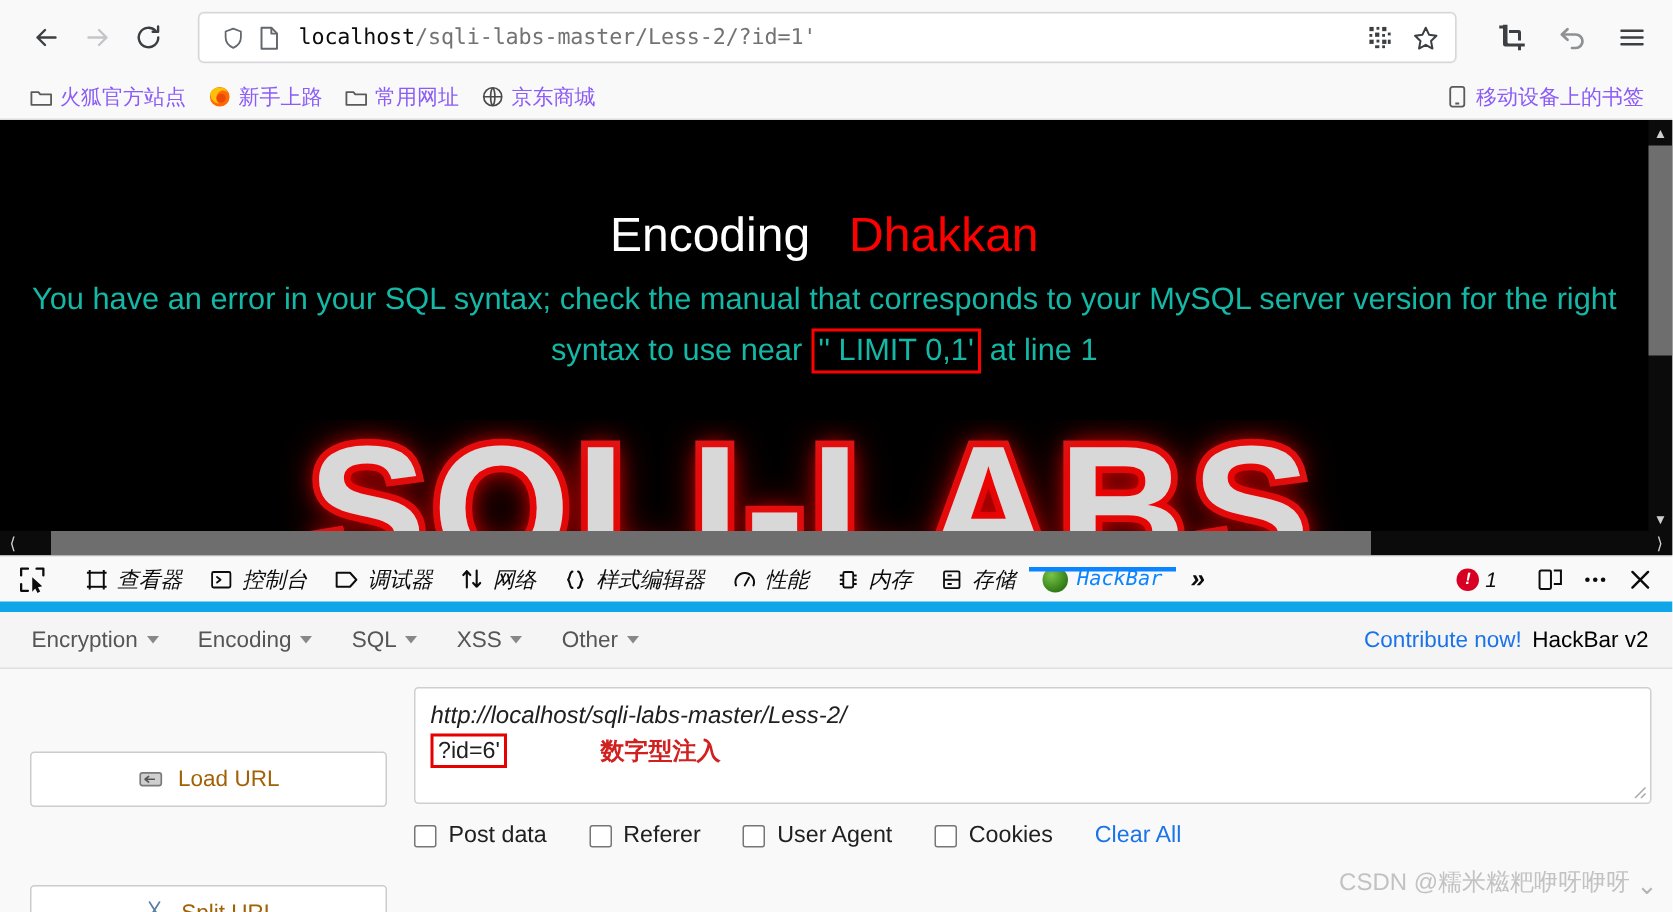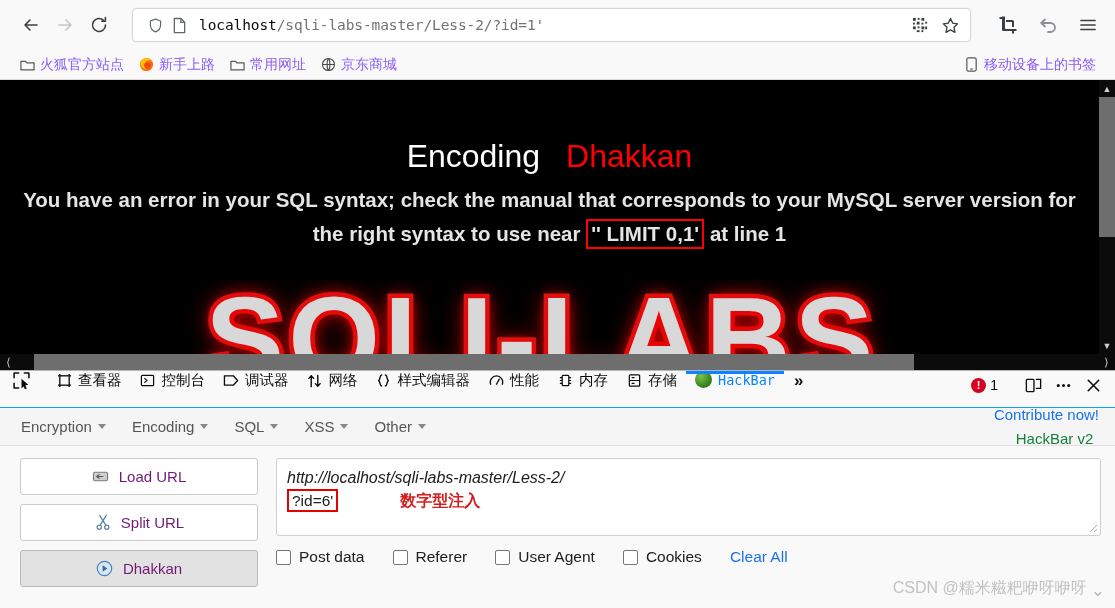--- a/index.html
+++ b/index.html
@@ -58,22 +58,22 @@
     position: relative; background: #000; flex: 0 0 290px; height: 290px; overflow: hidden;
   }
   .page-inner { position: absolute; inset: 0 16px 16px 0; overflow: hidden; }
   .welcome-line {
     text-align: center; padding-top: 58px; font-size: 32px; font-weight: 400;
     font-family: "Liberation Sans", sans-serif;
   }
   .welcome-w { color: #ffffff; }
   .welcome-d { color: #ff0000; margin-left: 26px; }
   .sql-error {
-    color: #e5e5e5; font-size: 20.5px; text-align: center; line-height: 34px;
-    padding: 8px 18px 0 18px; font-family: "Liberation Sans", sans-serif; font-weight: bold;
+    color: #14b8a6; font-size: 20.5px; text-align: center; line-height: 34px;
+    padding: 8px 18px 0 18px; font-family: "Liberation Sans", sans-serif;
   }
   .redbox {
     border: 2px solid #ff0000; padding: 0 3px; display: inline-block; line-height: 26px;
   }
   .bigtext {
     position: absolute; left: 0; right: 16px; top: 200px; height: 90px;
     overflow: hidden; display: flex; align-items: flex-start; justify-content: center;
   }
   .bigtext span {
     font-family: "Liberation Sans", sans-serif; font-weight: bold; font-size: 118px;
@@ -95,22 +95,22 @@
     position: absolute; left: 0; right: 0; bottom: 0; height: 16px; background: #0b0b0b;
     display: flex; align-items: center;
   }
   .hscroll .arrow { width: 17px; height: 16px; color: #cfcfcf; display: flex; align-items: center; justify-content: center; font-size: 11px; }
   .hscroll .track { flex: 1 1 auto; height: 16px; position: relative; }
   .hscroll .thumb { position: absolute; left: 17px; top: 0; height: 16px; width: 880px; background: #6e6e6e; }
 
   
   .devtools { flex: 1 1 auto; background: #f9f9fa; display: flex; flex-direction: column; border-top: 1px solid #b6b6b6; }
   .dt-tabbar {
-    height: 37px; flex: 0 0 37px; display: flex; align-items: flex-start;
-    background: #f9f9fa; border-bottom: 1px solid #0ea5e9; padding-left: 4px;
+    height: 37px; flex: 0 0 37px; display: flex; align-items: center;
+    background: #f9f9fa; border-bottom: 7px solid #0ea5e9; padding-left: 4px; font-style: italic;
   }
   .dt-picker { width: 34px; display: flex; align-items: center; justify-content: center; color: #0c0c0d; }
   .dt-sep { width: 1px; background: #d6d6d6; margin: 7px 4px; }
   .dt-tab {
     display: flex; align-items: center; gap: 6px; padding: 0 9px; font-size: 14.5px;
     color: #0c0c0d; position: relative; white-space: nowrap;
   }
   .dt-tab .tico { display: flex; align-items: center; justify-content: center; width: 16px; height: 16px; flex: 0 0 16px; }
   .dt-tab.active { color: #0a84ff; }
   .dt-tab.active::before {
@@ -124,31 +124,31 @@
   .err-circle { width: 15px; height: 15px; border-radius: 50%; background: #d70022; color: #fff; font-size: 11px; font-weight: bold; display: flex; align-items: center; justify-content: center; line-height: 1; }
   .dt-ibtn { width: 28px; height: 28px; display: flex; align-items: center; justify-content: center; color: #0c0c0d; border-radius: 3px; }
 
   
   .hb-menubar {
     height: 38px; flex: 0 0 38px; background: #f5f5f5; border-bottom: 1px solid #e0e0e0;
     display: flex; align-items: center; padding: 0 10px; gap: 4px;
   }
   .hb-menu { display: flex; align-items: center; gap: 6px; padding: 5px 11px; font-size: 15px; color: #555; border-radius: 3px; }
   .caret { width: 0; height: 0; border-left: 4px solid transparent; border-right: 4px solid transparent; border-top: 5px solid #888; }
-  .hb-right { display: flex; align-items: center; gap: 7px; font-size: 15px; padding-right: 6px; flex-direction: column; }
+  .hb-right { display: flex; align-items: center; gap: 7px; font-size: 15px; padding-right: 6px; }
   .hb-contrib { color: #1a73e8; }
-  .hb-version { color: #15803d; margin-left: 16px; }
+  .hb-version { color: #000000; }
 
   
   .hb-body { flex: 1 1 auto; display: flex; padding: 12px 14px 0 20px; gap: 18px; overflow: hidden; }
   .hb-left { width: 238px; flex: 0 0 238px; display: flex; flex-direction: column; gap: 9px; }
   .hb-btn {
     height: 37px; border: 1px solid #ccc; border-radius: 3px; background: #fff;
     display: flex; align-items: center; justify-content: center; gap: 9px;
-    font-size: 15px; color: #701a75;
+    font-size: 15px; color: #a16207; margin-top: 43px;
   }
   .hb-btn.exec { background: #e2e2e2; border-color: #b9b9b9; }
   .hb-btn .bico { width: 18px; height: 18px; display: flex; align-items: center; justify-content: center; flex: 0 0 18px; }
 
   .hb-rightcol { flex: 1 1 auto; display: flex; flex-direction: column; gap: 12px; min-width: 0; }
   .hb-textarea {
     height: 78px; border: 1px solid #cfcfcf; border-radius: 3px; background: #fff;
     padding: 8px 10px; position: relative; overflow: hidden;
   }
   .ta-line1 { font-size: 16px; color: #202020; line-height: 22px; font-style: italic; }

